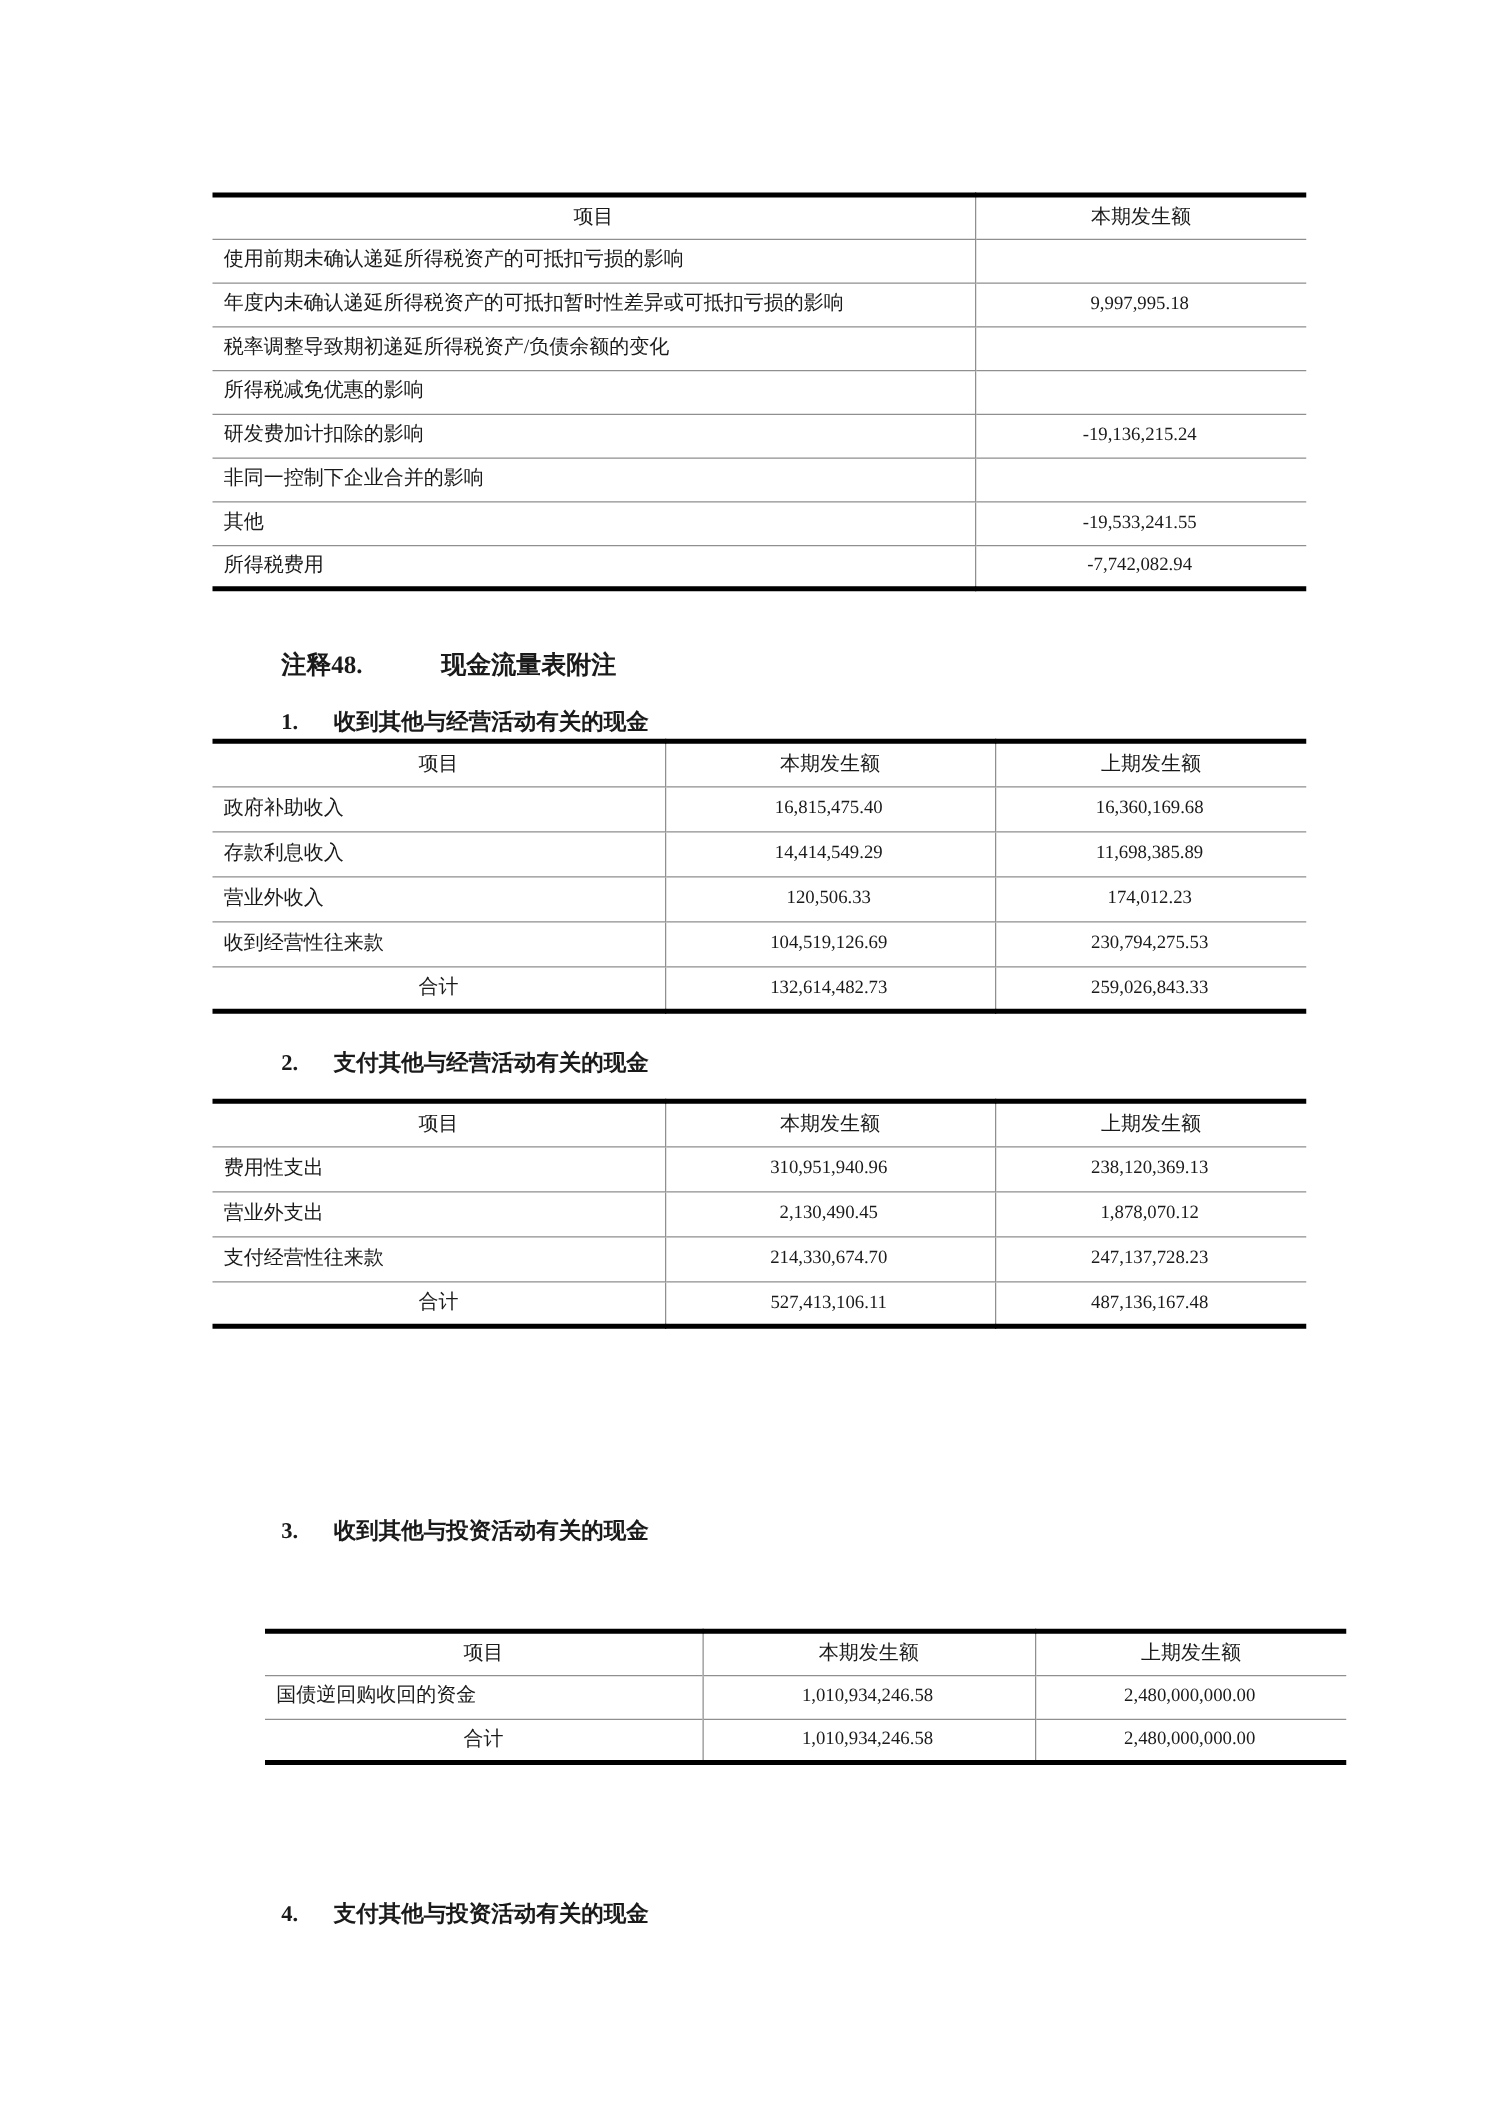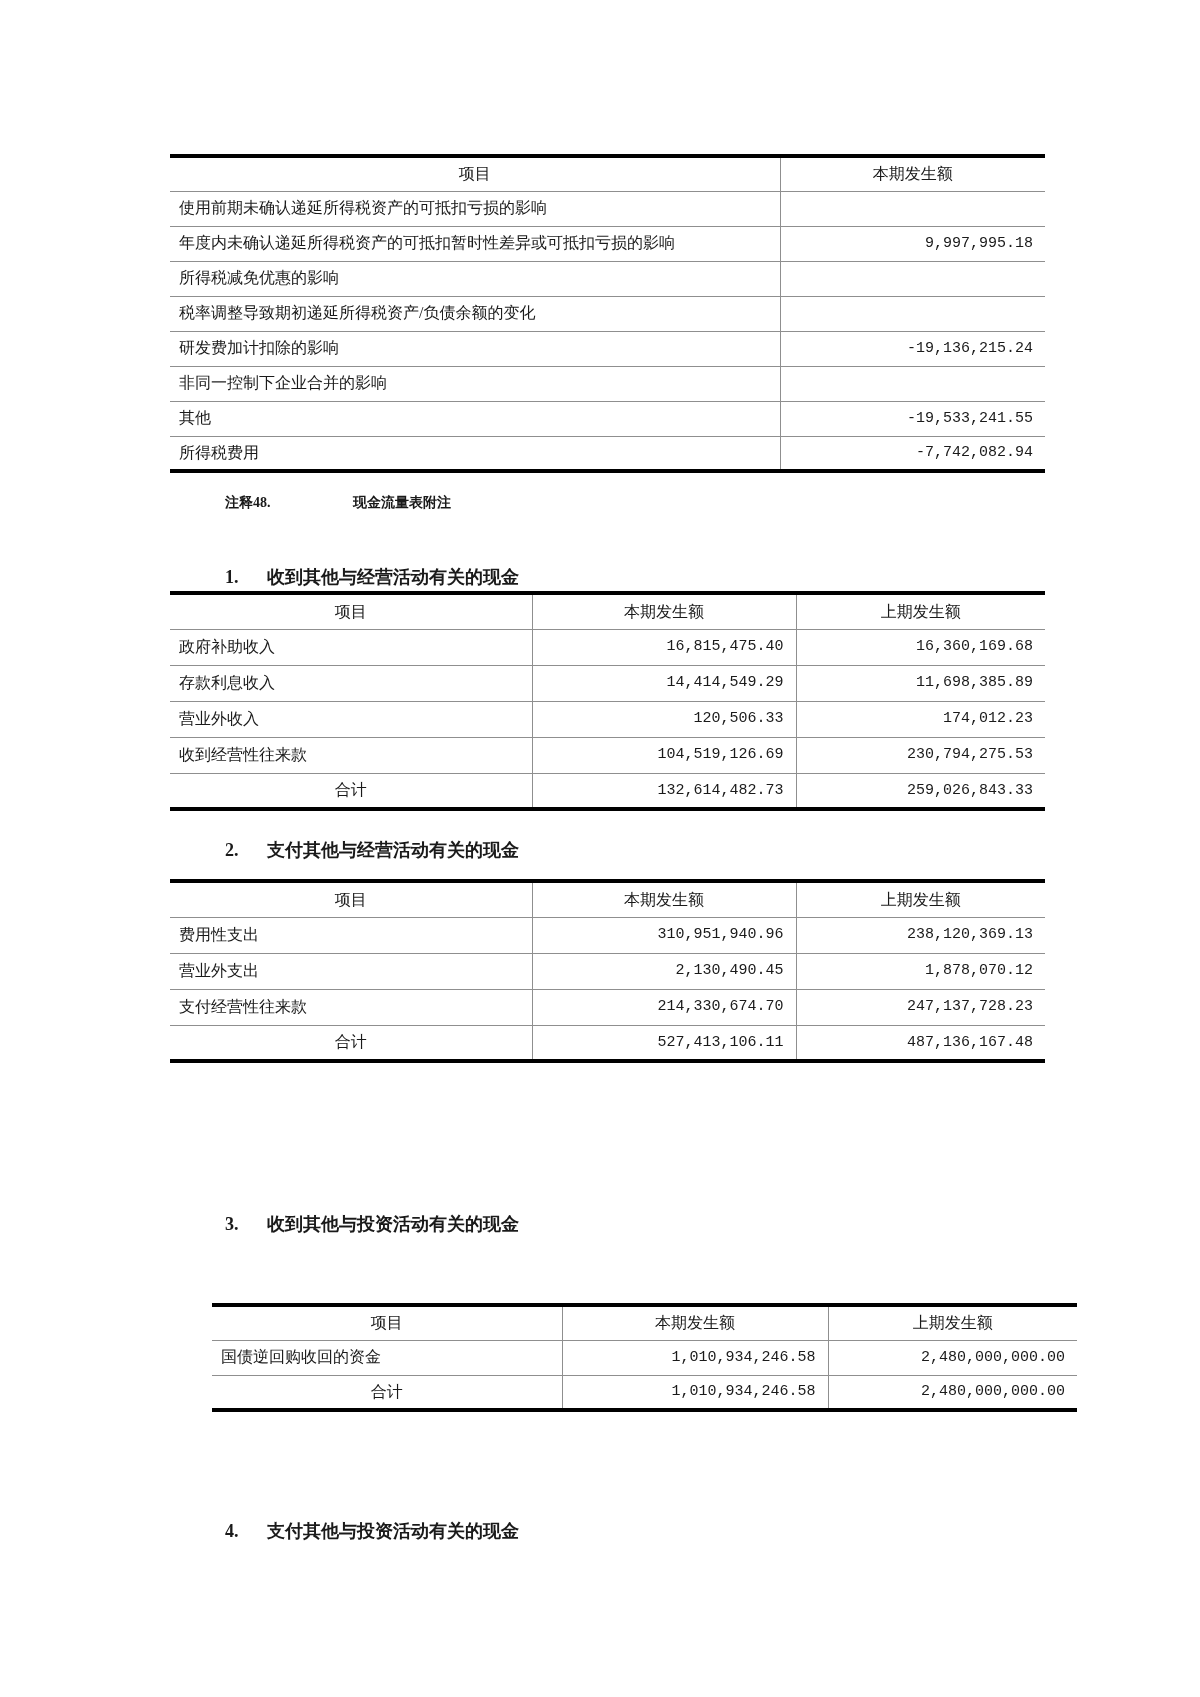--- a/index.html
+++ b/index.html
@@ -17,22 +17,22 @@
   table.tbl td {
     border-top:1px solid #8f8f8f;
     padding:0 10px; vertical-align:middle;
     font-size:16px; line-height:1.15; overflow:hidden; white-space:nowrap;
   }
   table.tbl td.divl { border-left:1px solid #8f8f8f; }
   table.tbl td.th   { text-align:center; font-size:16px; }
   table.tbl td.item { text-align:left; padding-left:9px; }
   table.tbl td.total{ text-align:center; }
   table.tbl td.num  {
-    text-align:right; padding-right:12px;
-    font-family:Liberation Mono, monospace; font-size:15px;
+    text-align:center; padding-right:12px;
+    font-family:Liberation Serif, serif; font-size:15px;
   }
 
   
   .tax { left:170px; top:154px; width:875px; }
   .tax tr { height:35px; }
   .tax col.c1 { width:610px; } .tax col.c2 { width:265px; }
 
   
   .t1, .t2 { left:170px; width:875px; }
   .t1 { top:591px; } .t2 { top:879px; }
@@ -40,22 +40,22 @@
   .t1 col.c1, .t2 col.c1 { width:362px; }
   .t1 col.c2, .t2 col.c2 { width:264px; }
   .t1 col.c3, .t2 col.c3 { width:249px; }
 
   
   .t3 { left:212px; top:1303px; width:865px; }
   .t3 tr { height:35px; }
   .t3 col.c1 { width:350px; } .t3 col.c2 { width:266px; } .t3 col.c3 { width:249px; }
 
   .note-heading {
-    position:absolute; left:225px; top:489px; height:28px; line-height:28px;
-    font-size:14px; font-weight:bold;
+    position:absolute; left:225px; top:518px; height:28px; line-height:28px;
+    font-size:20px; font-weight:bold;
   }
   .note-heading .nh-label { display:inline-block; width:128px; }
 
   .sec-heading {
     position:absolute; left:225px; height:28px; line-height:28px;
     font-size:18px; font-weight:bold;
   }
   .sec-heading .sec-no { display:inline-block; width:42px; }
   .s1 { top:549px;margin-top:14px; } .s2 { top:836px; } .s3 { top:1210px; } .s4 { top:1517px; }
 </style>
@@ -76,25 +76,25 @@
     </tr>
     <tr>
       <td class="item">使用前期未确认递延所得税资产的可抵扣亏损的影响</td>
       <td class="num divl"></td>
     </tr>
     <tr>
       <td class="item">年度内未确认递延所得税资产的可抵扣暂时性差异或可抵扣亏损的影响</td>
       <td class="num divl">9,997,995.18</td>
     </tr>
     <tr>
+      <td class="item">税率调整导致期初递延所得税资产/负债余额的变化</td>
+      <td class="num divl"></td>
+    </tr>
+    <tr>
       <td class="item">所得税减免优惠的影响</td>
-      <td class="num divl"></td>
-    </tr>
-    <tr>
-      <td class="item">税率调整导致期初递延所得税资产/负债余额的变化</td>
       <td class="num divl"></td>
     </tr>
     <tr>
       <td class="item">研发费加计扣除的影响</td>
       <td class="num divl">-19,136,215.24</td>
     </tr>
     <tr>
       <td class="item">非同一控制下企业合并的影响</td>
       <td class="num divl"></td>
     </tr>

